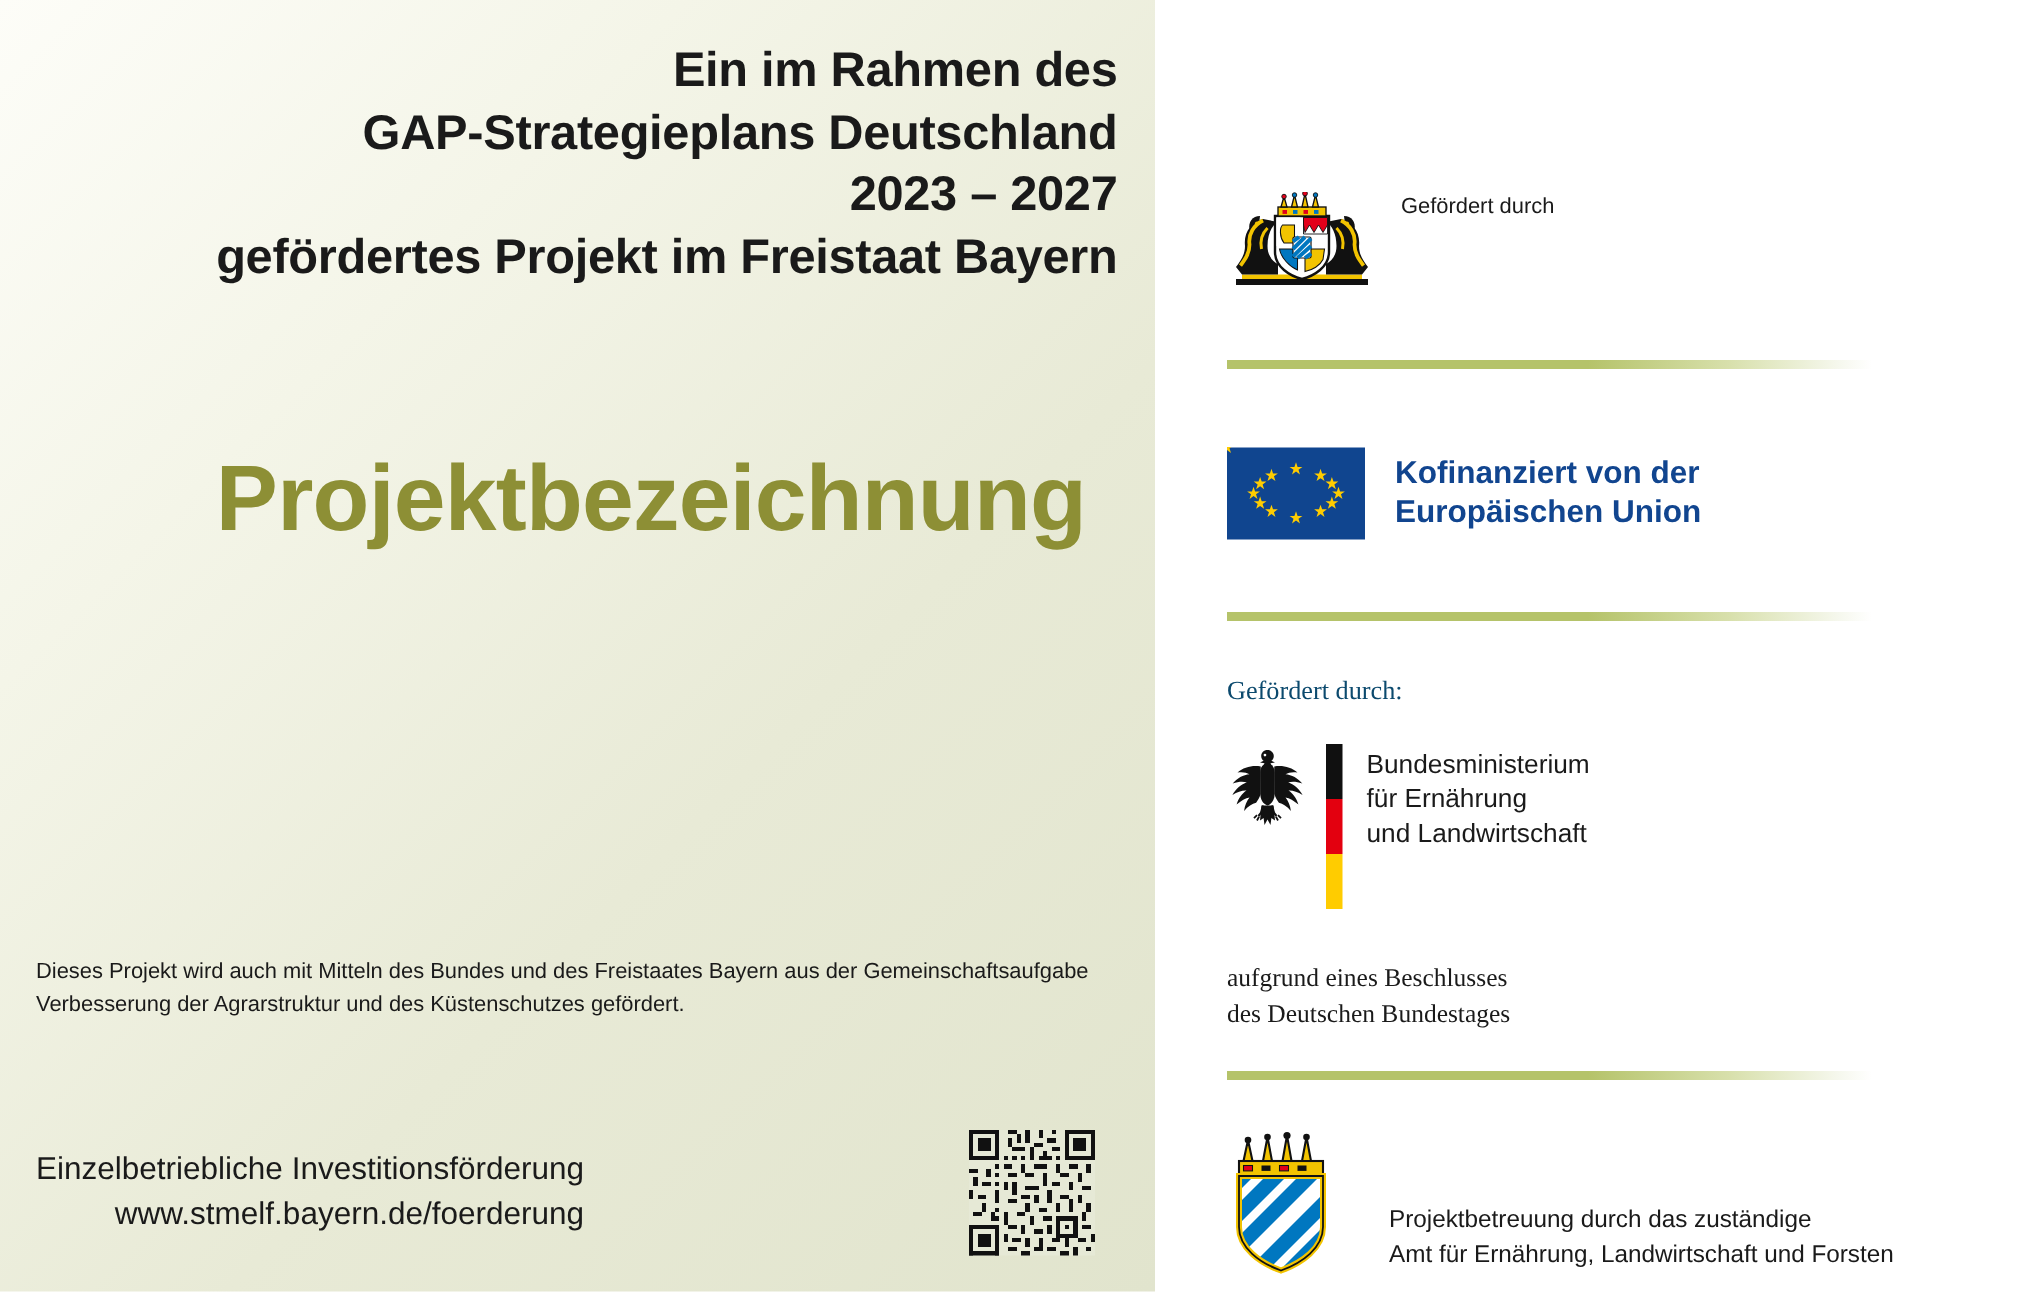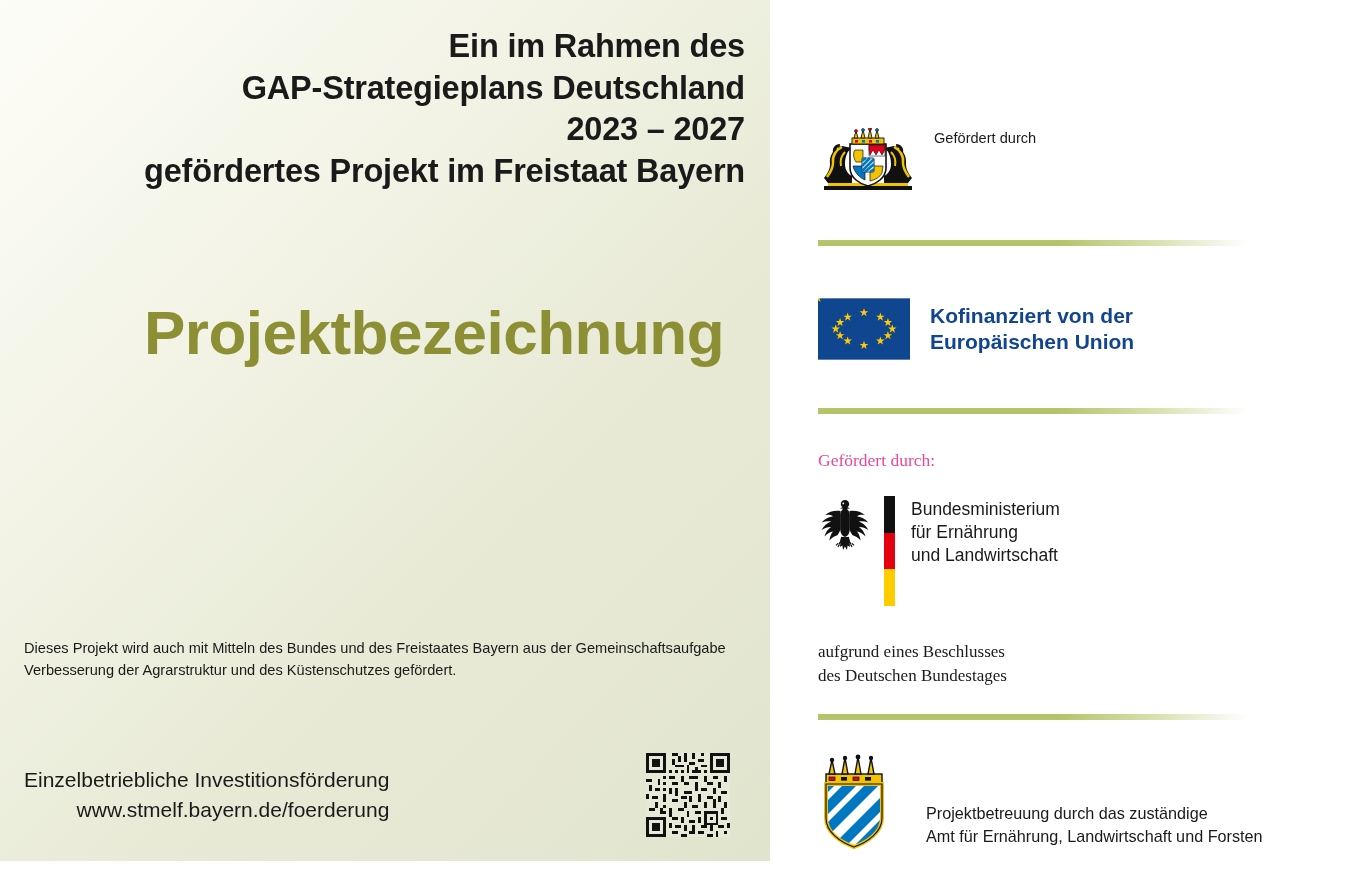--- a/index.html
+++ b/index.html
@@ -96,21 +96,21 @@
   .eu{top:298px;display:flex;gap:20px;align-items:center;}
   .eu-flag{width:92px;height:62px;flex:0 0 92px;display:block;}
   .eu-text{
     font-size:21px;font-weight:700;color:#11458f;line-height:1.22;
   }
 
   
   .bmel-label{
     top:450px;
     font-family:"Liberation Serif", serif;
-    font-size:17.5px;color:#ec4899;
+    font-size:17.5px;color:#0c4a6e;
   }
   .bmel{top:496px;display:flex;align-items:flex-start;gap:0;}
   .eagle{width:54px;height:60px;flex:0 0 54px;display:block;}
   .flagbar{
     width:11px;height:110px;flex:0 0 11px;margin-left:12px;
     background:linear-gradient(to bottom,#101010 0%,#101010 33.3%,#e3000f 33.3%,#e3000f 66.6%,#ffcc00 66.6%,#ffcc00 100%);
   }
   .bmel-name{
     margin-left:16px;
     font-size:17.5px;line-height:1.32;color:#1a1a1a;padding-top:2px;

